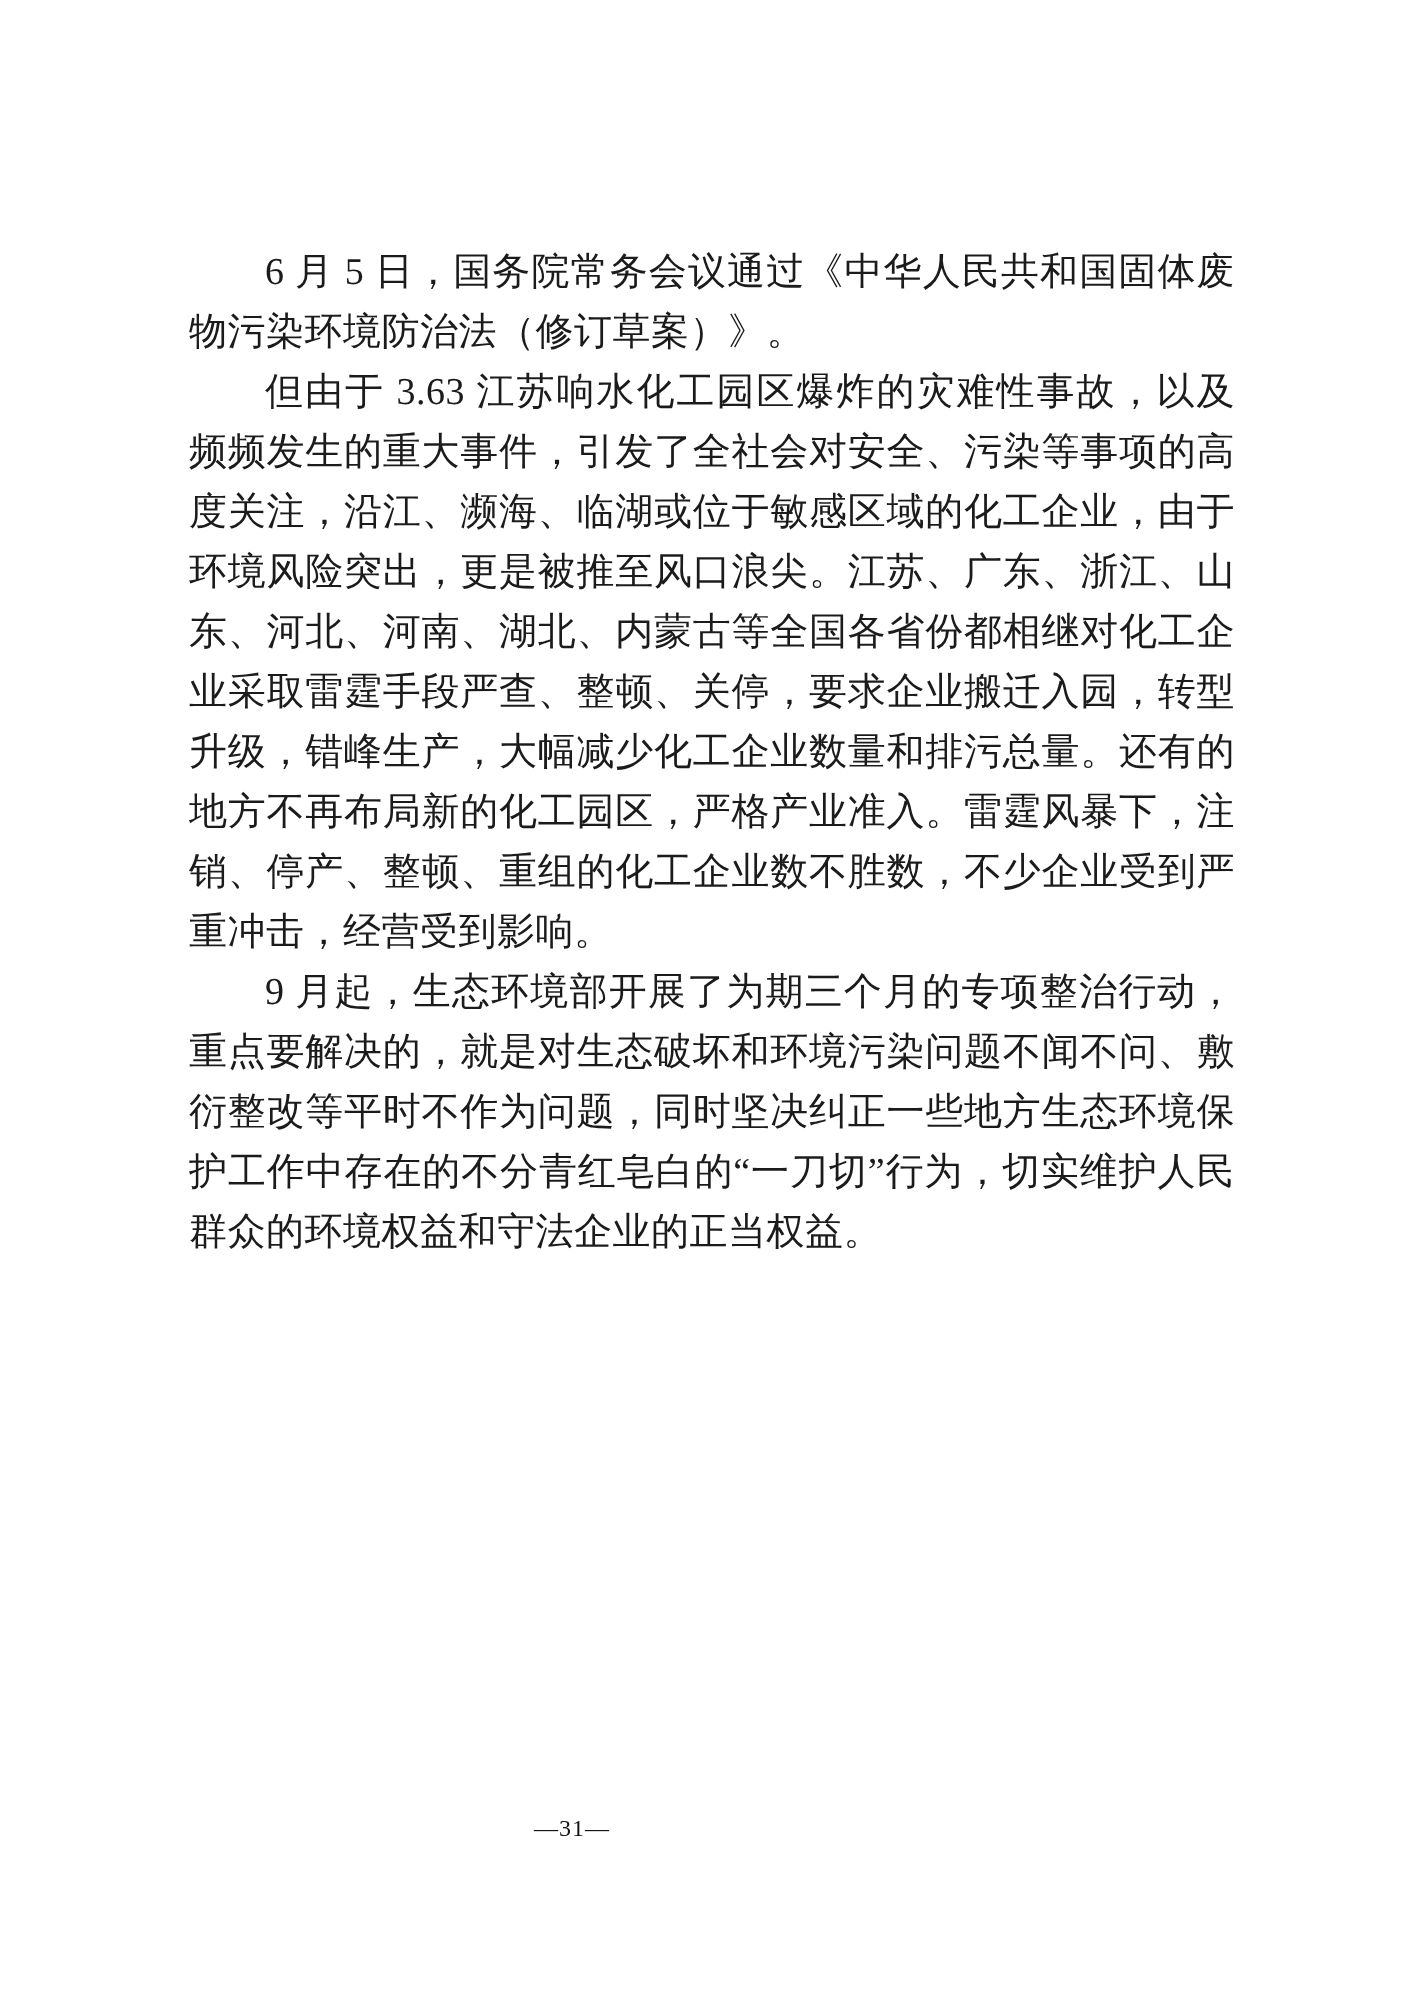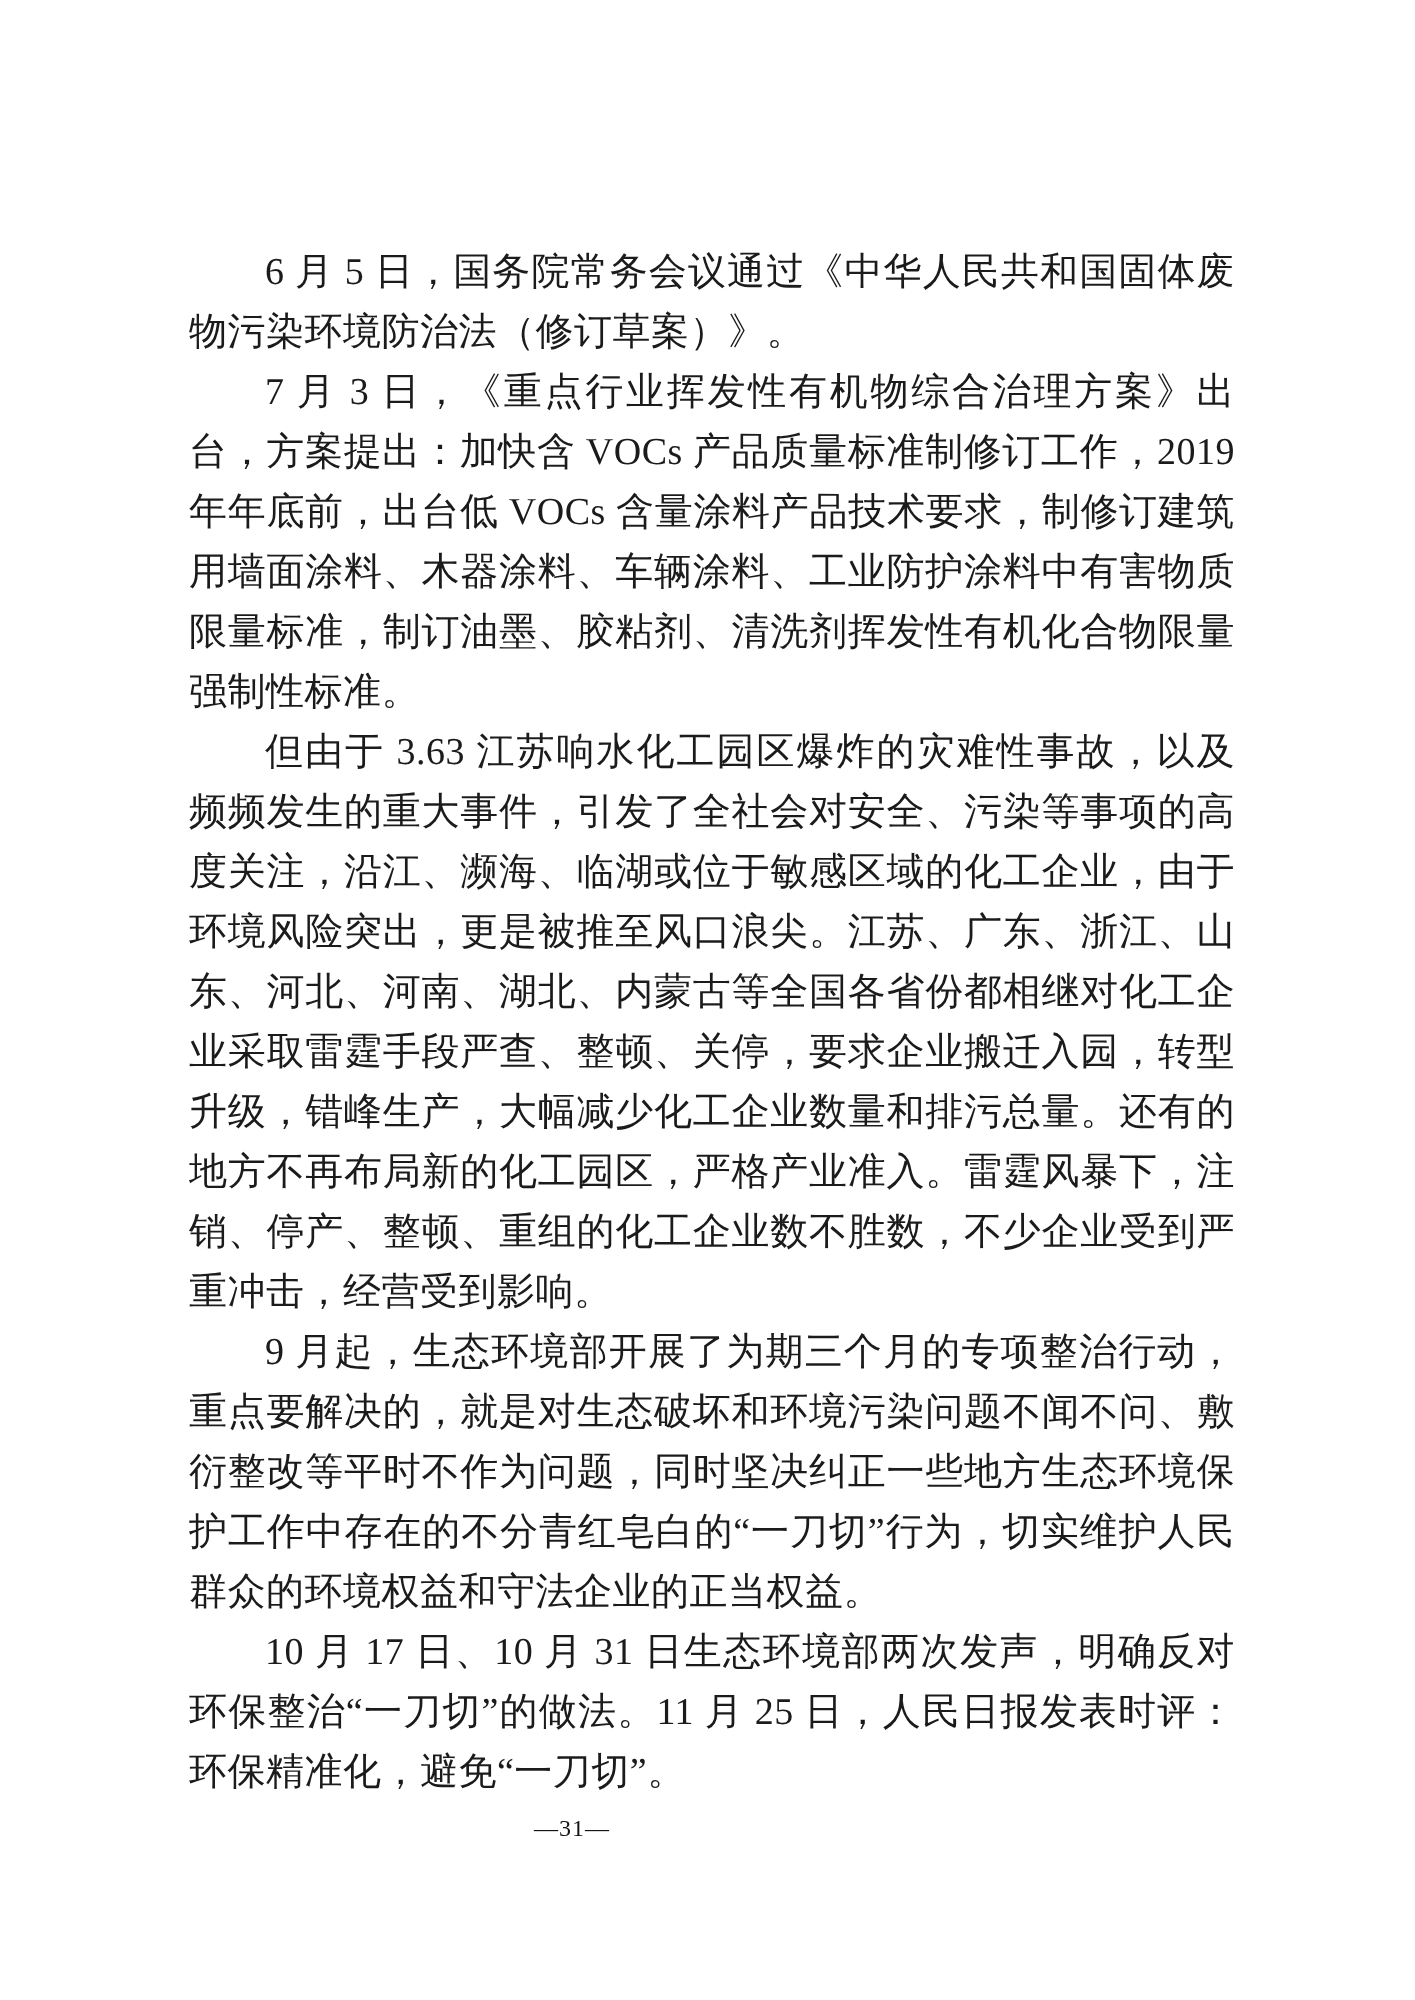--- a/index.html
+++ b/index.html
@@ -52,21 +52,19 @@
     letter-spacing: 1px;
   }
 </style>
 </head>
 <body>
 
 <div class="page">
 
   <div class="text-block">
     <p>6 月 5 日，国务院常务会议通过《中华人民共和国固体废物污染环境防治法（修订草案）》。</p>
-    <p>7 月 3 日，《重点行业挥发性有机物综合治理方案》出台，方案提出：加快含 VOCs 产品质量标准制修订工作，2019 年年底前，出台低 VOCs 含量涂料产品技术要求，制修订建筑用墙面涂料、木器涂料、车辆涂料、工业防护涂料中有害物质限量标准，制订油墨、胶粘剂、清洗剂挥发性有机化合物限量强制性标准。</p>
     <p>但由于 3.63 江苏响水化工园区爆炸的灾难性事故，以及频频发生的重大事件，引发了全社会对安全、污染等事项的高度关注，沿江、濒海、临湖或位于敏感区域的化工企业，由于环境风险突出，更是被推至风口浪尖。江苏、广东、浙江、山东、河北、河南、湖北、内蒙古等全国各省份都相继对化工企业采取雷霆手段严查、整顿、关停，要求企业搬迁入园，转型升级，错峰生产，大幅减少化工企业数量和排污总量。还有的地方不再布局新的化工园区，严格产业准入。雷霆风暴下，注销、停产、整顿、重组的化工企业数不胜数，不少企业受到严重冲击，经营受到影响。</p>
     <p>9 月起，生态环境部开展了为期三个月的专项整治行动，重点要解决的，就是对生态破坏和环境污染问题不闻不问、敷衍整改等平时不作为问题，同时坚决纠正一些地方生态环境保护工作中存在的不分青红皂白的“一刀切”行为，切实维护人民群众的环境权益和守法企业的正当权益。</p>
-    <p>10 月 17 日、10 月 31 日生态环境部两次发声，明确反对环保整治“一刀切”的做法。11 月 25 日，人民日报发表时评：环保精准化，避免“一刀切”。</p>
   </div>
 
   <div class="page-number">—31—</div>
 
 </div>
 
 </body></html>

